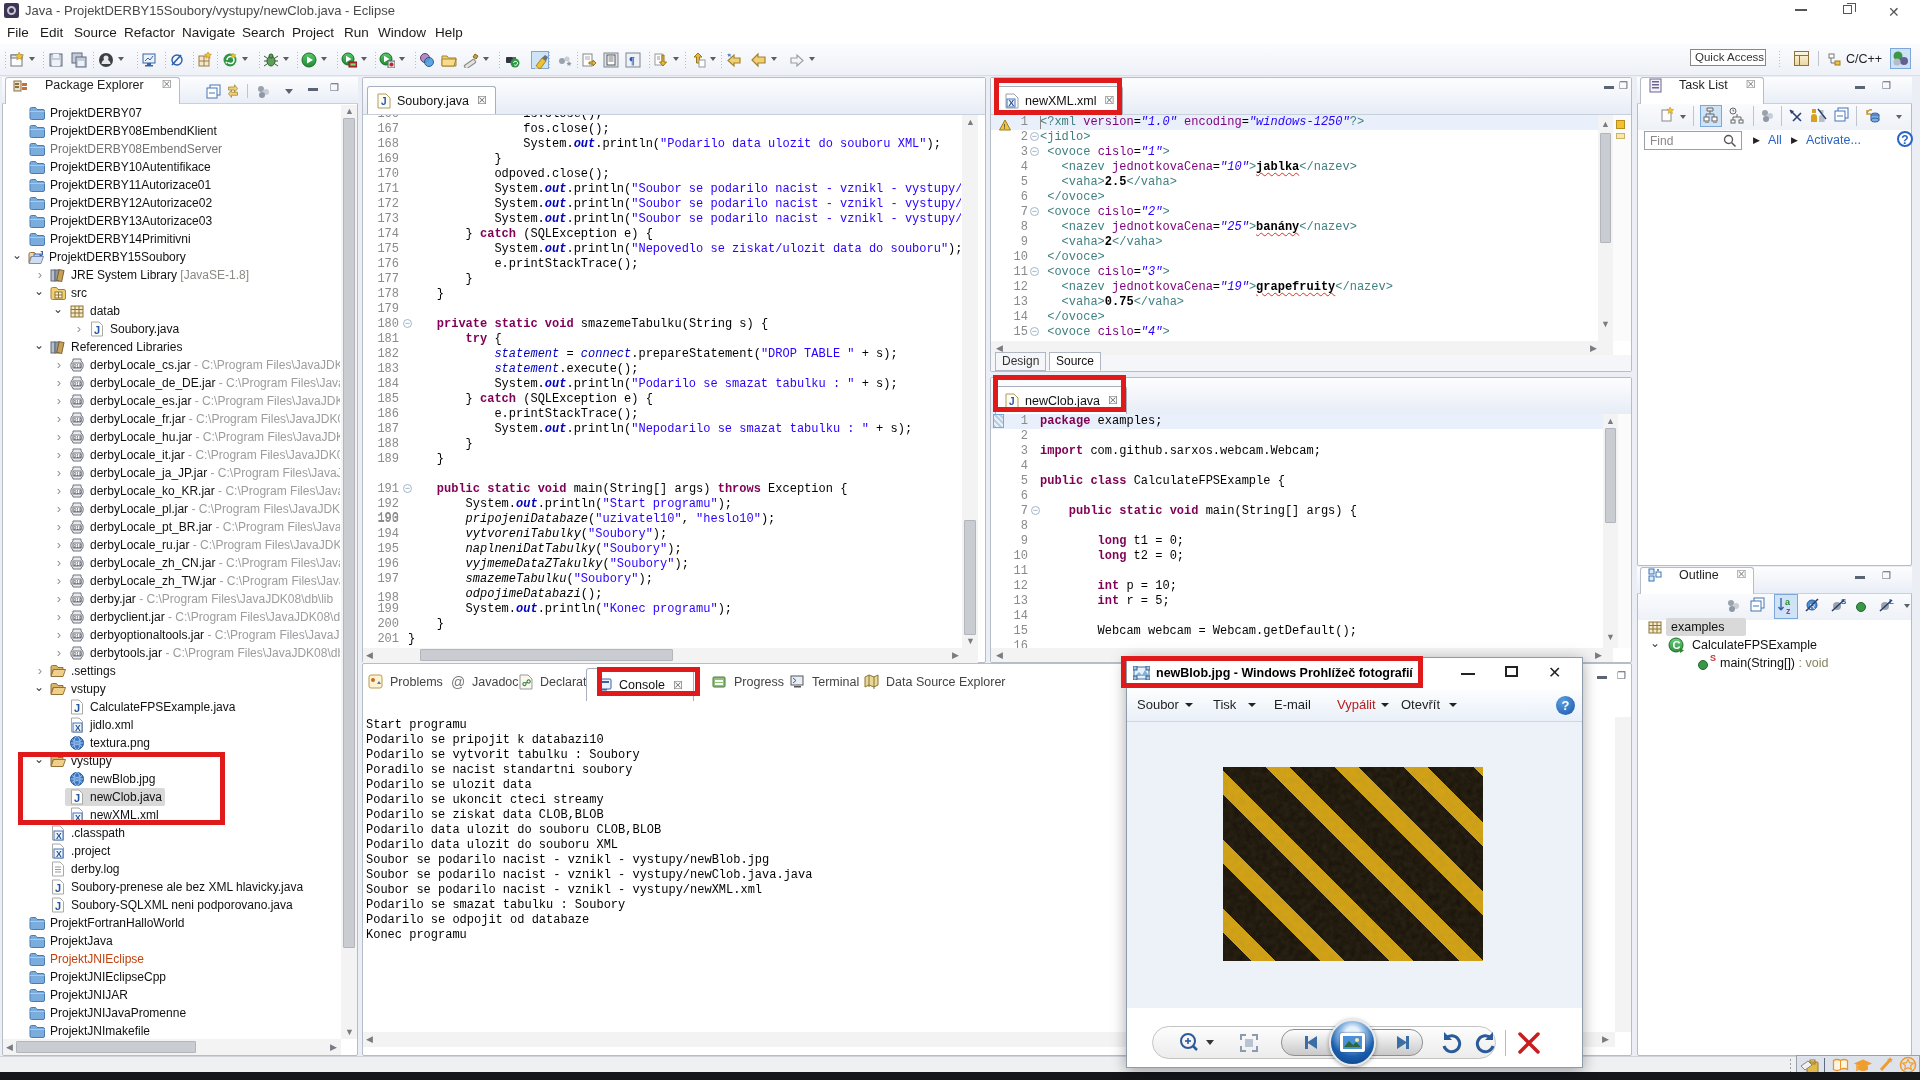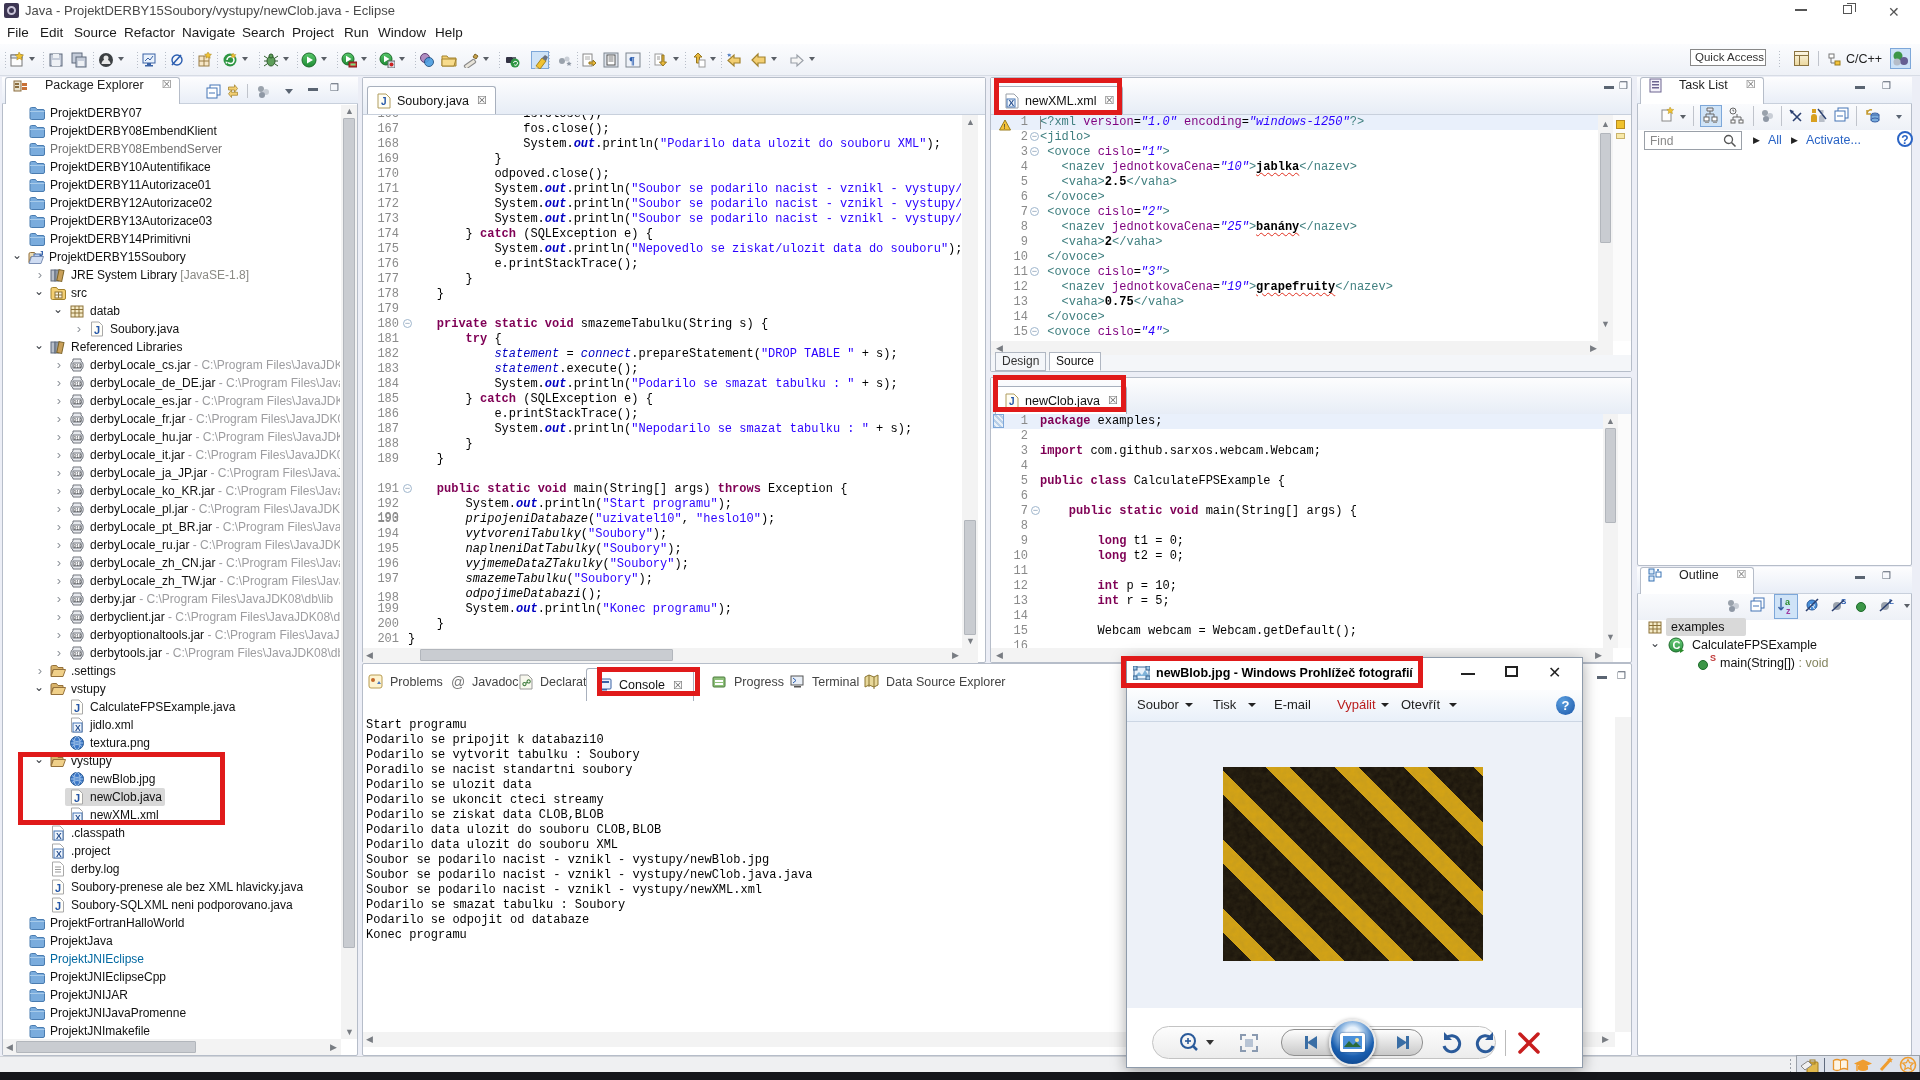--- a/index.html
+++ b/index.html
@@ -591,21 +591,21 @@
             <path d="M1 4 a1.5 1.5 0 0 1 1.5-1.5 h4 l1.5 2 h6 a1.5 1.5 0 0 1 1.5 1.5 v7 a1.5 1.5 0 0 1 -1.5 1.5 h-11.5 a1.5 1.5 0 0 1 -1.5 -1.5 z" fill="#7aacdd" stroke="#4a7cb0"></path>
             <path d="M1 6 h14.5 v1 H1 z" fill="#a8cbea"></path>
           </svg></span>
         <span class="abs" style="left:47px;top:2px;">ProjektFortranHalloWorld</span>
       </div><div class="abs" style="left:0;top:828px;width:337px;height:18px;font-size:12px;color:#111;white-space:nowrap;">
         <span class="abs" style="left:26px;top:1px;width:16px;height:16px;"><svg width="16" height="16">
             <path d="M1 4 a1.5 1.5 0 0 1 1.5-1.5 h4 l1.5 2 h6 a1.5 1.5 0 0 1 1.5 1.5 v7 a1.5 1.5 0 0 1 -1.5 1.5 h-11.5 a1.5 1.5 0 0 1 -1.5 -1.5 z" fill="#7aacdd" stroke="#4a7cb0"></path>
             <path d="M1 6 h14.5 v1 H1 z" fill="#a8cbea"></path>
           </svg></span>
         <span class="abs" style="left:47px;top:2px;">ProjektJava</span>
-      </div><div class="abs" style="left:0;top:846px;width:337px;height:18px;font-size:12px;color:#0369a1;white-space:nowrap;">
+      </div><div class="abs" style="left:0;top:846px;width:337px;height:18px;font-size:12px;color:#c2410c;white-space:nowrap;">
         <span class="abs" style="left:26px;top:1px;width:16px;height:16px;"><svg width="16" height="16">
             <path d="M1 4 a1.5 1.5 0 0 1 1.5-1.5 h4 l1.5 2 h6 a1.5 1.5 0 0 1 1.5 1.5 v7 a1.5 1.5 0 0 1 -1.5 1.5 h-11.5 a1.5 1.5 0 0 1 -1.5 -1.5 z" fill="#7aacdd" stroke="#4a7cb0"></path>
             <path d="M1 6 h14.5 v1 H1 z" fill="#a8cbea"></path>
           </svg></span>
         <span class="abs" style="left:47px;top:2px;">ProjektJNIEclipse</span>
       </div><div class="abs" style="left:0;top:864px;width:337px;height:18px;font-size:12px;color:#111;white-space:nowrap;">
         <span class="abs" style="left:26px;top:1px;width:16px;height:16px;"><svg width="16" height="16">
             <path d="M1 4 a1.5 1.5 0 0 1 1.5-1.5 h4 l1.5 2 h6 a1.5 1.5 0 0 1 1.5 1.5 v7 a1.5 1.5 0 0 1 -1.5 1.5 h-11.5 a1.5 1.5 0 0 1 -1.5 -1.5 z" fill="#7aacdd" stroke="#4a7cb0"></path>
             <path d="M1 6 h14.5 v1 H1 z" fill="#a8cbea"></path>
           </svg></span>

